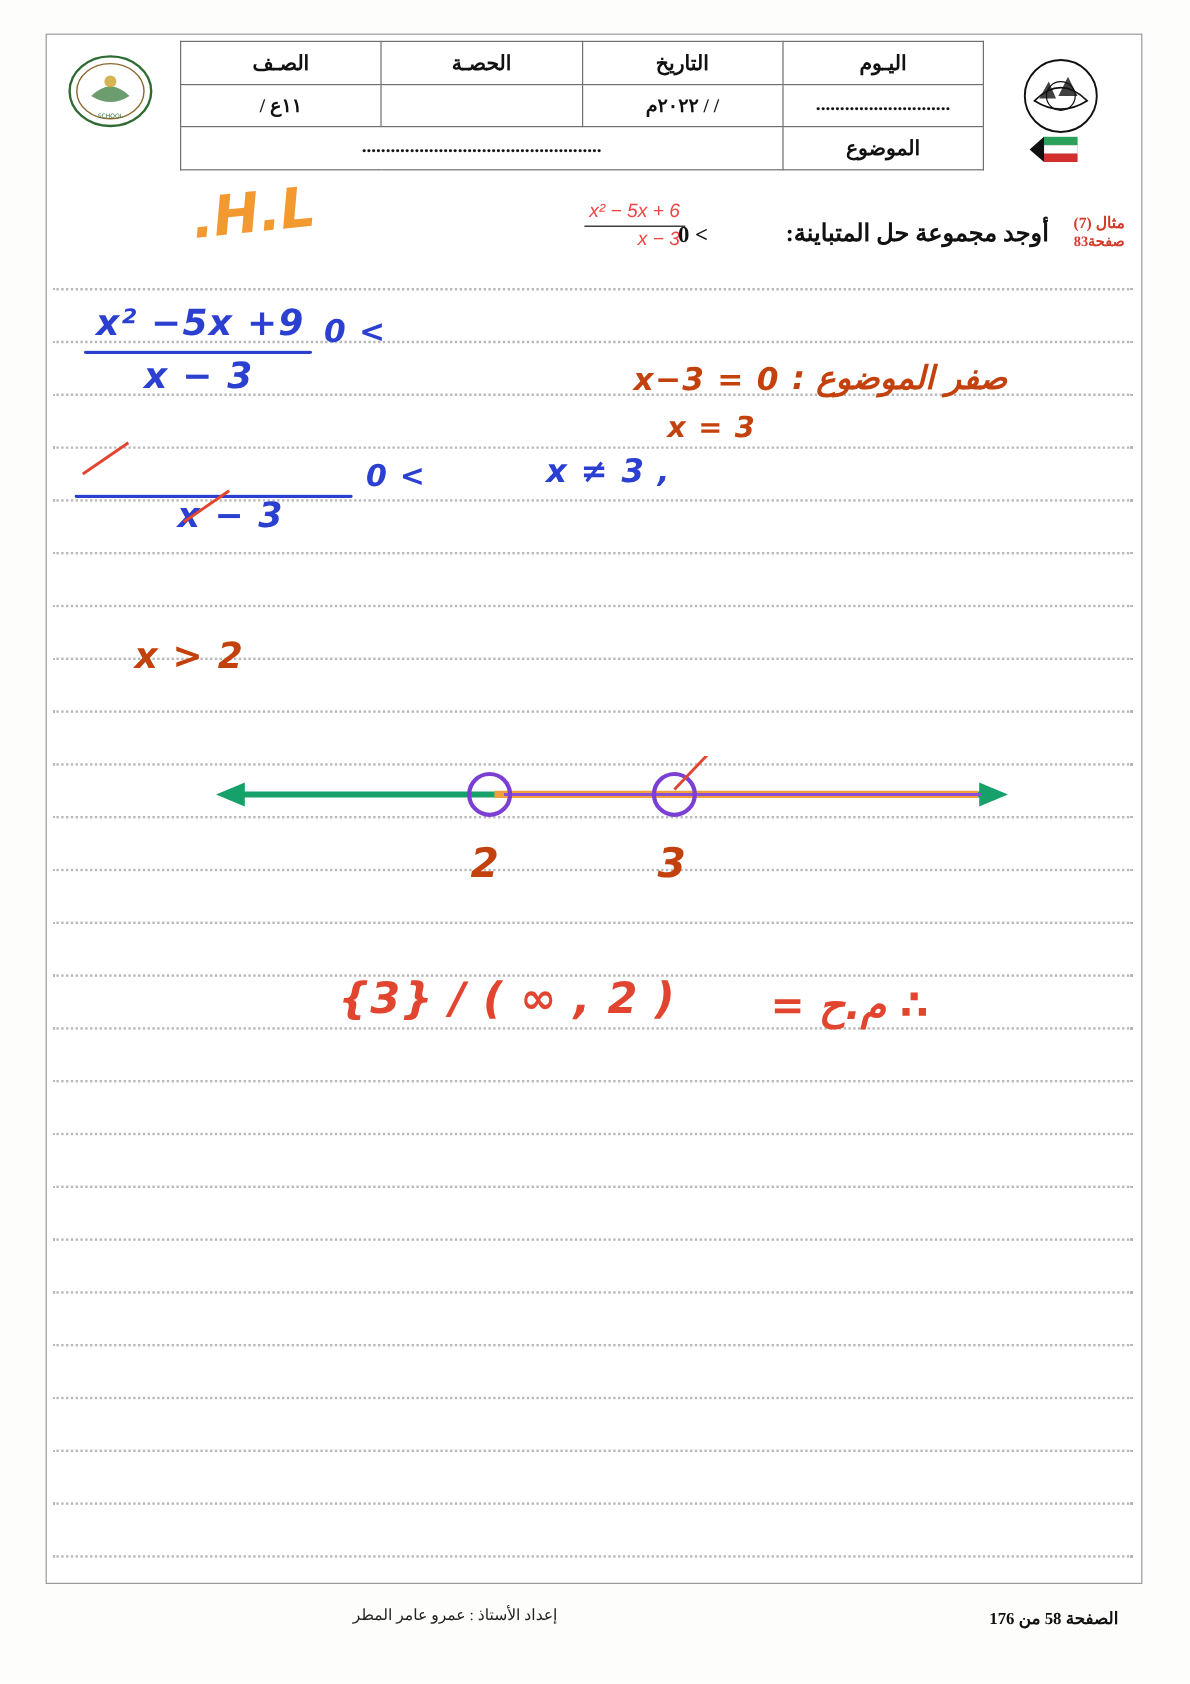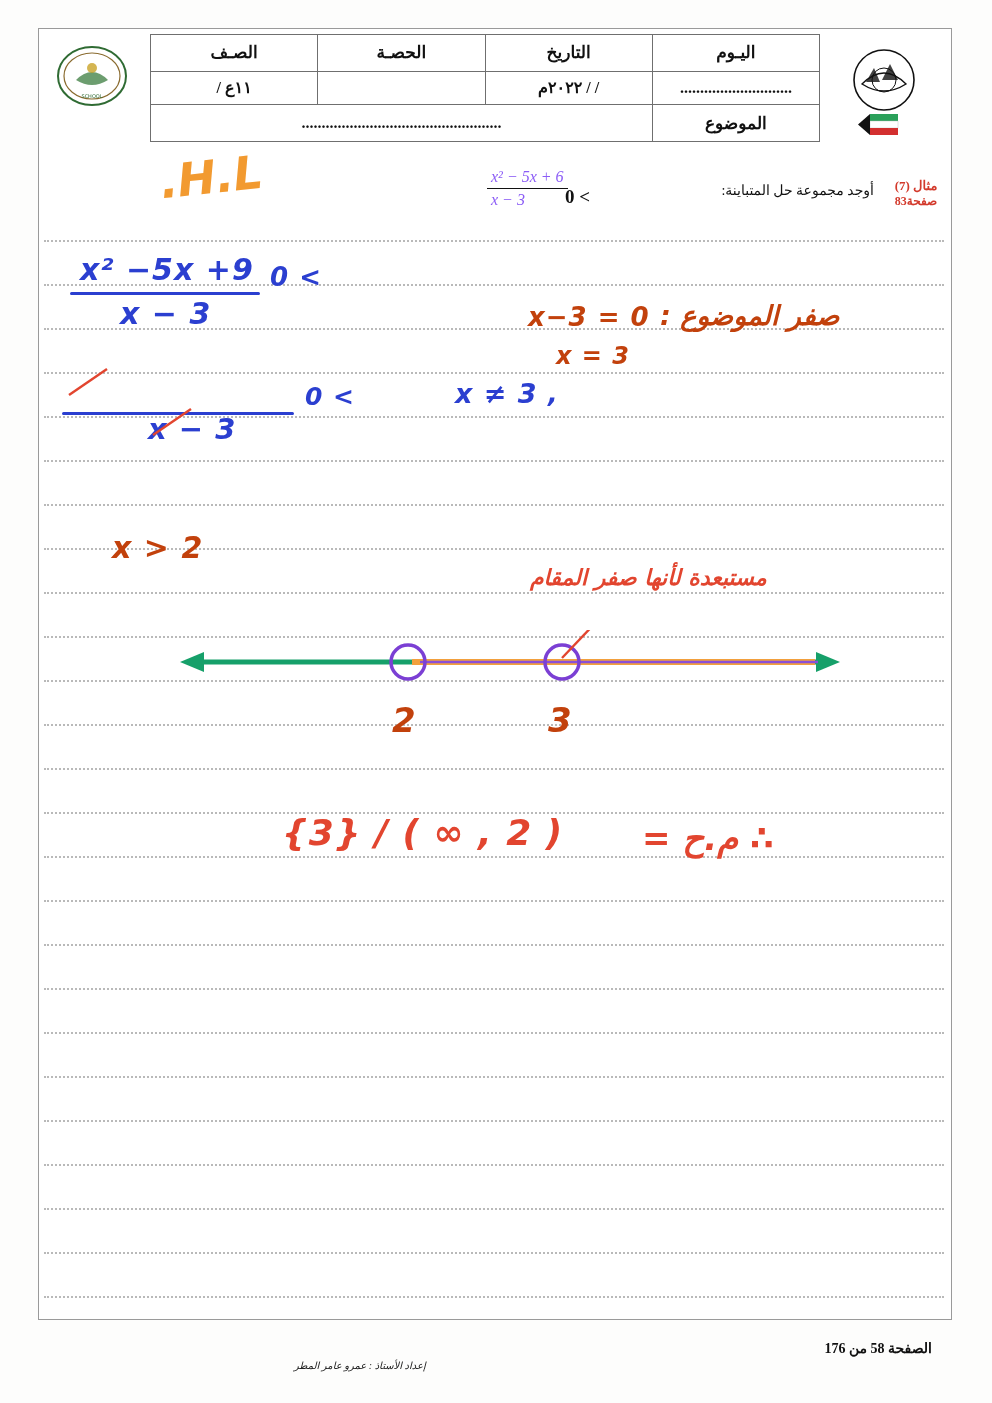--- a/index.html
+++ b/index.html
@@ -77,32 +77,32 @@
     line-height:1.25;
     color:#d33a2c;
     font-size:13px;
     font-weight:bold;
     width:72px;
   }
   .example-tag .pg{ font-size:12px; color:#d33a2c;}
   .prompt{
     position:absolute;
     right:118px;top:182px;
-    font-size:14px;
+    font-size:20px;
     color:#111;
-    font-weight:normal;
+    font-weight:bold;
     white-space:nowrap;
   }
   .frac{
     position:absolute;
     left:487px;top:168px;
-    text-align:left;
-    font-family:Liberation Serif, serif;
+    text-align:right;
+    font-family:Liberation Sans, sans-serif;
     font-style:italic;
-    color:#8b5cf6;
+    color:#ef4444;
   }
   .frac .num{font-size:16px;padding:0 4px;}
   .frac .bar{border-top:1.6px solid #111;margin:2px 0;}
   .frac .den{font-size:16px;padding:0 4px;}
   .gt0{
     position:absolute;
     left:565px;top:186px;
     font-size:19px;font-weight:bold;color:#111;
   }
   
@@ -127,23 +127,21 @@
   .numline{position:absolute;left:180px;top:640px;width:660px;height:60px;}
   .footer{
     position:absolute;
     left:44px;top:1336px;width:900px;height:48px;
     font-size:14px;color:#111;
   }
   .footer .pg{
     position:absolute;right:12px;top:4px;font-weight:bold;font-size:14px;
   }
   .footer .teacher{
-    position:absolute;left:250px;top:2px;font-size:10px;color:#222;
-    font-style:italic;
-    margin-top:22px;
+    position:absolute;left:250px;top:2px;font-size:13px;color:#222;
   }
   .sig{
     position:absolute;left:160px;top:150px;
     font-size:46px;color:#f29a30;font-weight:bold;font-style:italic;
     transform:rotate(-6deg);
     font-family:"DejaVu Sans", sans-serif;
   }
 </style>
 </head>
 <body>
@@ -257,21 +255,20 @@
   <div class="hw hs blue" style="left:305px;top:382px;font-size:25px;">&gt; 0</div>
   <div class="hw hs blue" style="left:455px;top:378px;font-size:27px;">‚ x ≠ 3</div>
 
   <svg style="position:absolute;left:55px;top:365px;width:260px;height:80px;">
     <line x1="14" y1="30" x2="52" y2="4" stroke="#e2452f" stroke-width="2.4"></line>
     <line x1="98" y1="70" x2="136" y2="44" stroke="#e2452f" stroke-width="2.4"></line>
   </svg>
 
   <div class="hw hs purple" style="left:112px;top:530px;font-size:30px;">x &gt; 2</div>
 
-  <div class="hw hs red" style="left:530px;top:565px;font-size:22px;">مستبعدة لأنها صفر المقام</div>
 
   <svg class="numline" style="left:170px;top:630px;width:680px;height:70px;">
 
     <line x1="30" y1="32" x2="650" y2="32" stroke="#16a06a" stroke-width="5"></line>
     <polygon points="10,32 34,22 34,42" fill="#16a06a"></polygon>
     <polygon points="670,32 646,22 646,42" fill="#16a06a"></polygon>
 
     <line x1="242" y1="32" x2="645" y2="32" stroke="#f2a03d" stroke-width="6"></line>
 
     <line x1="250" y1="32" x2="648" y2="32" stroke="#8a4fd6" stroke-width="2.5"></line>

